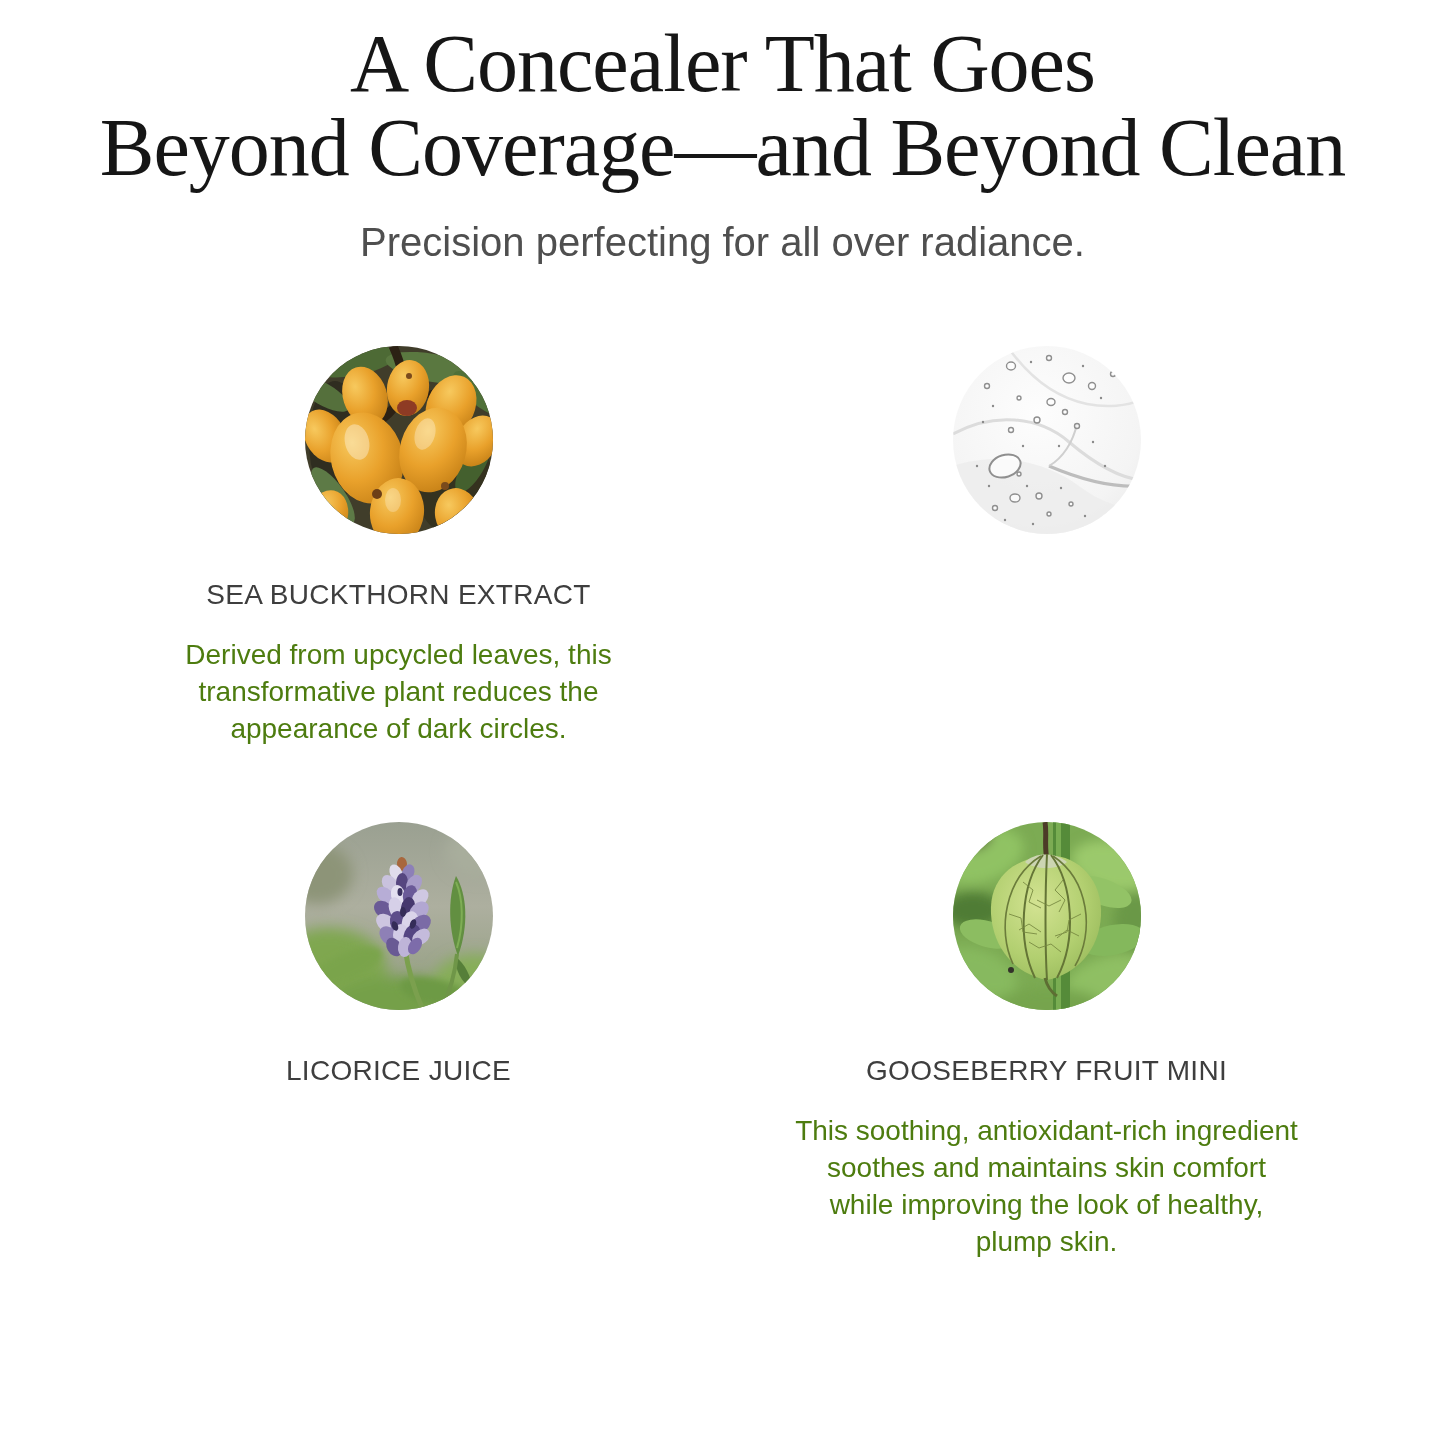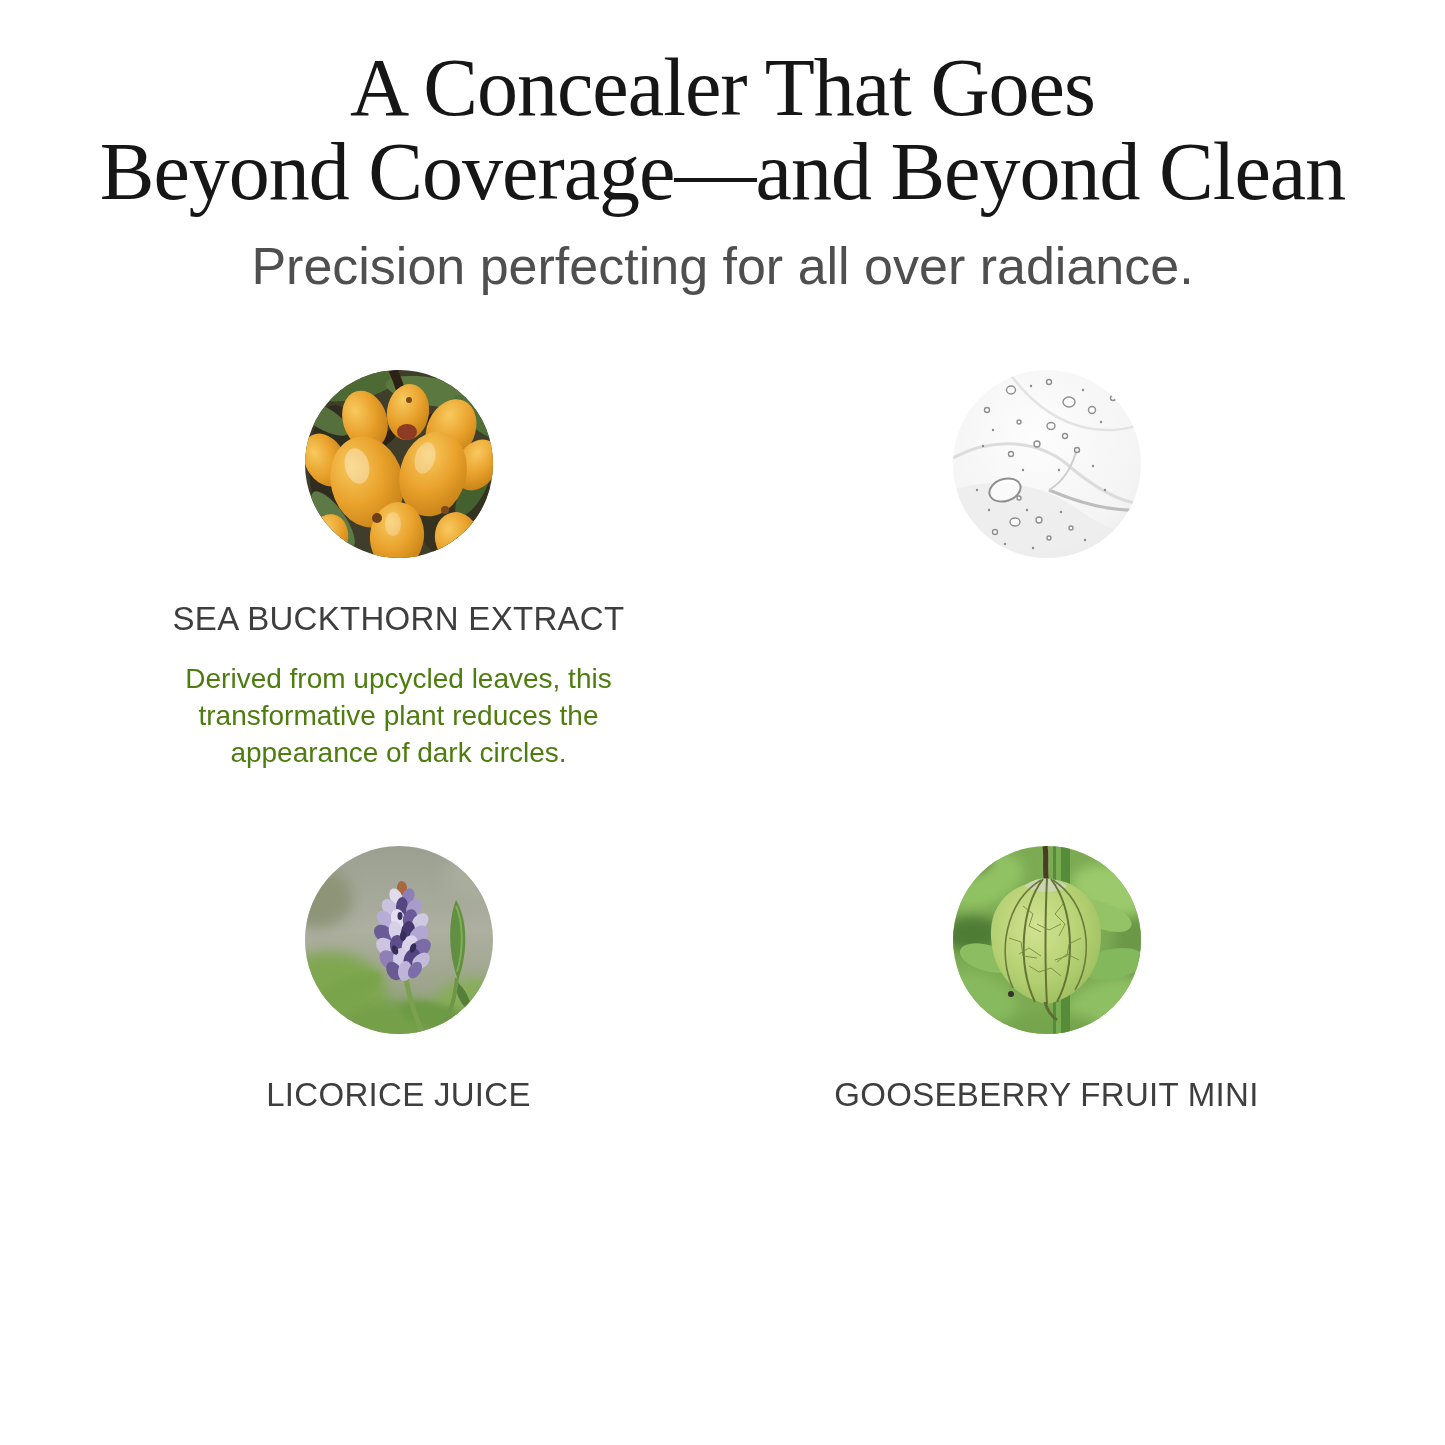--- a/index.html
+++ b/index.html
@@ -9,32 +9,32 @@
     font-family: "Liberation Sans", sans-serif;
     overflow: hidden;
   }
   .page {
     width: 1445px; height: 1445px;
     text-align: center;
     position: relative;
   }
   .title {
     margin: 0;
-    padding-top: 46px;
+    padding-top: 22px;
     font-family: "Liberation Serif", serif;
     font-weight: 400;
     font-size: 82px;
     line-height: 84px;
     letter-spacing: -1px;
     color: #161616;
     white-space: pre-line;
   }
   .subtitle {
     margin: 30px 0 0 0;
-    font-size: 52px;
+    font-size: 40px;
     line-height: 44px;
     color: #4f4f4f;
     white-space: pre-line;
   }
   .grid {
     margin-top: 82px;
     display: grid;
     grid-template-columns: 620px 620px;
     column-gap: 28px;
     row-gap: 75px;
@@ -47,21 +47,21 @@
   }
   .photo {
     width: 188px; height: 188px;
     border-radius: 50%;
     overflow: hidden;
     flex: 0 0 auto;
   }
   .photo svg { display: block; }
   .ing-name {
     margin: 42px 0 0 0;
-    font-size: 33px;
+    font-size: 28px;
     line-height: 38px;
     font-weight: 400;
     letter-spacing: 0.3px;
     color: #3e3e3e;
     text-align: center;
   }
   .ing-desc {
     margin: 22px 0 0 0;
     font-size: 28px;
     line-height: 37px;
@@ -299,16 +299,20 @@
             <path d="M76 120 l10 6 l12 -4 l10 8"></path>
             <path d="M84 78 l12 6 l12 -6"></path>
             <path d="M66 108 l10 -6 l12 8"></path>
             <path d="M104 116 l10 -8 l12 6"></path>
           </g>
           <path d="M92 156 C 94 164 98 170 104 174" fill="none" stroke="#5d6e33" stroke-width="3"></path>
           <circle cx="58" cy="148" r="3" fill="#33322a"></circle>
         </svg>
       </div>
       <h2 class="ing-name">GOOSEBERRY FRUIT MINI</h2>
+      <p class="ing-desc">This soothing, antioxidant-rich ingredient
+soothes and maintains skin comfort
+while improving the look of healthy,
+plump skin.</p>
     </article>
 
   </div>
 </div>
 
 </body></html>

